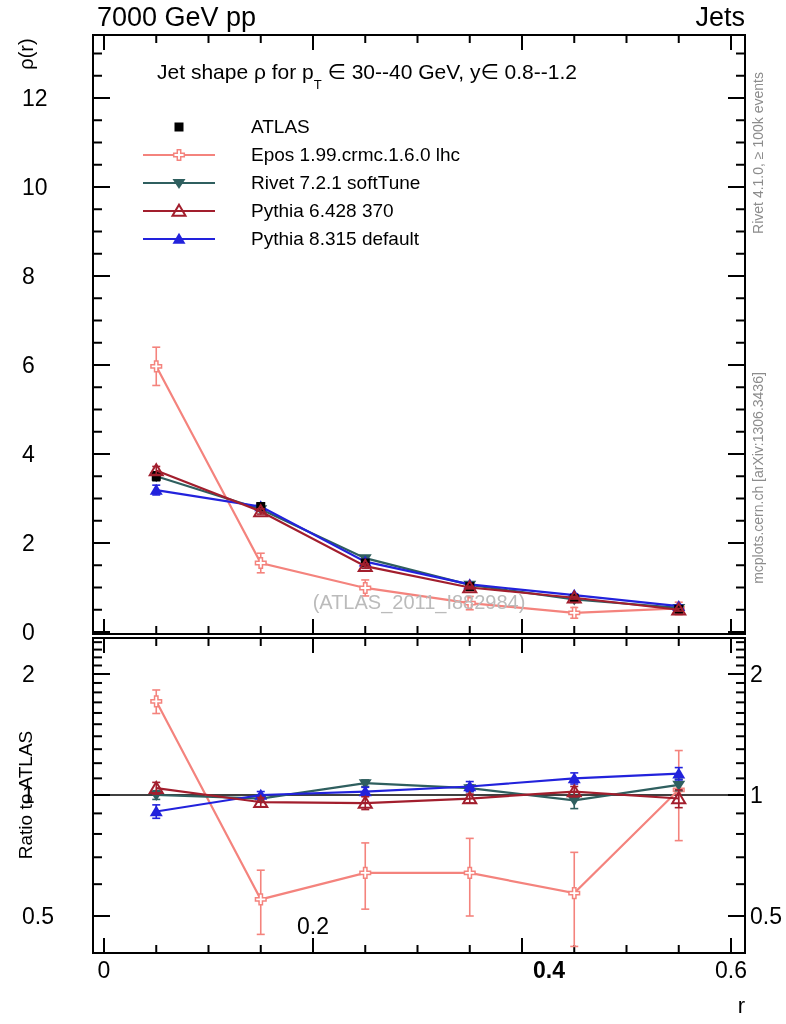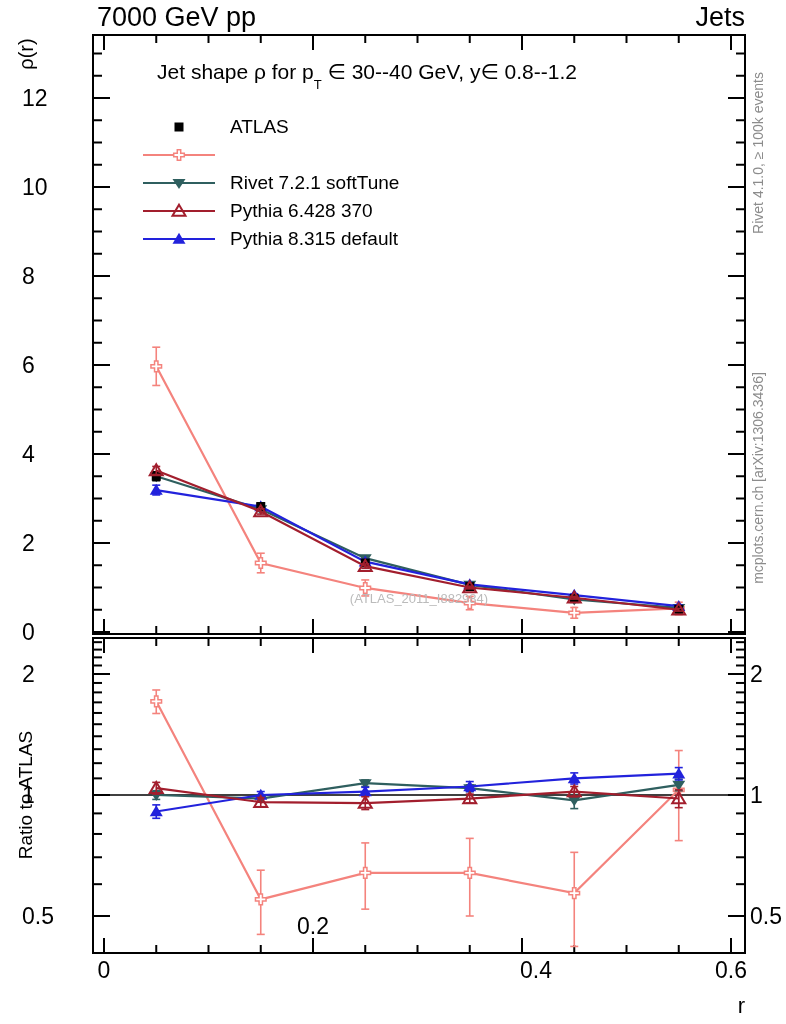--- a/index.html
+++ b/index.html
@@ -6,26 +6,26 @@
   #stage{position:relative;width:786px;height:1024px;background:#fff;overflow:hidden;
          font-family:"Liberation Sans","DejaVu Sans",sans-serif;color:#000;}
   #plot-svg{position:absolute;left:0;top:0;}
   .abs{position:absolute;white-space:nowrap;}
   .hdr{font-size:27px;top:2px;}
   .title{left:93px;top:60px;width:548px;text-align:center;font-size:21px;}
   .title sub{font-size:0.62em;position:relative;top:0.35em;}
   .vtext{position:absolute;white-space:nowrap;transform:translate(-50%,-50%) rotate(-90deg);}
   .ylab{font-size:20px;}
   .note{font-size:14px;color:#8C8C8C;}
-  .watermark{left:93px;top:591px;width:652px;text-align:center;font-size:13px;color:#BBBBBB;}
+  .watermark{left:93px;top:591px;width:652px;text-align:center;font-size:20px;color:#BBBBBB;}
   .ticklab{position:absolute;font-size:23px;line-height:26px;height:26px;}
   .ticklab.right-align{text-align:left;}
   .ticklab.center{text-align:center;}
   #legend{position:absolute;left:141px;top:113px;}
-  .leg-row{display:flex;align-items:center;height:28px;}
+  .leg-row{display:flex;align-items:center;height:28px;gap:21px;}
   .leg-swatch{width:76px;height:18px;flex:0 0 76px;}
   .leg-label{margin-left:13px;font-size:19px;}
 </style>
 </head>
 <body>
 
 <div id="stage">
   <svg id="plot-svg" width="786" height="1024">
       <rect x="93" y="35" width="652" height="599" fill="none" stroke="#000" stroke-width="2"></rect>
       <rect x="93" y="638" width="652" height="315" fill="none" stroke="#000" stroke-width="2"></rect>
@@ -550,20 +550,21 @@
           </svg></span>
         <span class="leg-label">ATLAS</span>
       </div>
       <div class="leg-row">
         <span class="leg-swatch"><svg width="76" height="18">
             <line x1="2" y1="9" x2="74" y2="9" stroke="#F4837D" stroke-width="2.2"></line>
             <g transform="translate(38,9)">
               <path d="M-1.7,-5.3 L1.7,-5.3 L1.7,-1.7 L5.3,-1.7 L5.3,1.7 L1.7,1.7 L1.7,5.3 L-1.7,5.3 L-1.7,1.7 L-5.3,1.7 L-5.3,-1.7 L-1.7,-1.7 Z" fill="#fff" stroke="#F4837D" stroke-width="1.5"></path>
             </g>
           </svg></span>
+        <span class="leg-label">Epos 1.99.crmc.1.6.0 lhc</span>
       </div>
       <div class="leg-row">
         <span class="leg-swatch"><svg width="76" height="18">
             <line x1="2" y1="9" x2="74" y2="9" stroke="#2F5F5F" stroke-width="2.2"></line>
             <g transform="translate(38,9)">
               <path d="M0,6 L-6.5,-4 L6.5,-4 Z" fill="#2F5F5F"></path>
             </g>
           </svg></span>
         <span class="leg-label">Rivet 7.2.1 softTune</span>
       </div>
@@ -605,16 +606,16 @@
       <div class="ticklab right-align" style="left: 22px; top: 174px; width: 62px;">10</div>
       <div class="ticklab right-align" style="left: 22px; top: 85px; width: 62px;">12</div>
       <div class="ticklab right-align" style="left: 22px; top: 903px; width: 62px;">0.5</div>
       <div class="ticklab " style="left: 750px; top: 903px; width: 62px;">0.5</div>
       <div class="ticklab right-align" style="left: 22px; top: 782px; width: 62px;">1</div>
       <div class="ticklab " style="left: 750px; top: 782px; width: 62px;">1</div>
       <div class="ticklab right-align" style="left: 22px; top: 661px; width: 62px;">2</div>
       <div class="ticklab " style="left: 750px; top: 661px; width: 62px;">2</div>
       <div class="ticklab center" style="left: 73px; top: 957px; width: 62px;">0</div>
       <div class="ticklab center" style="left: 282px; top: 913px; width: 62px;">0.2</div>
-      <div class="ticklab center" style="left: 505px; top: 957px; width: 62px;">0.4</div>
+      <div class="ticklab center" style="left: 518px; top: 957px; width: 62px; font-weight: bold;">0.4</div>
       <div class="ticklab center" style="left: 700px; top: 957px; width: 62px;">0.6</div>
     </div>
 </div>
 
 </body></html>

